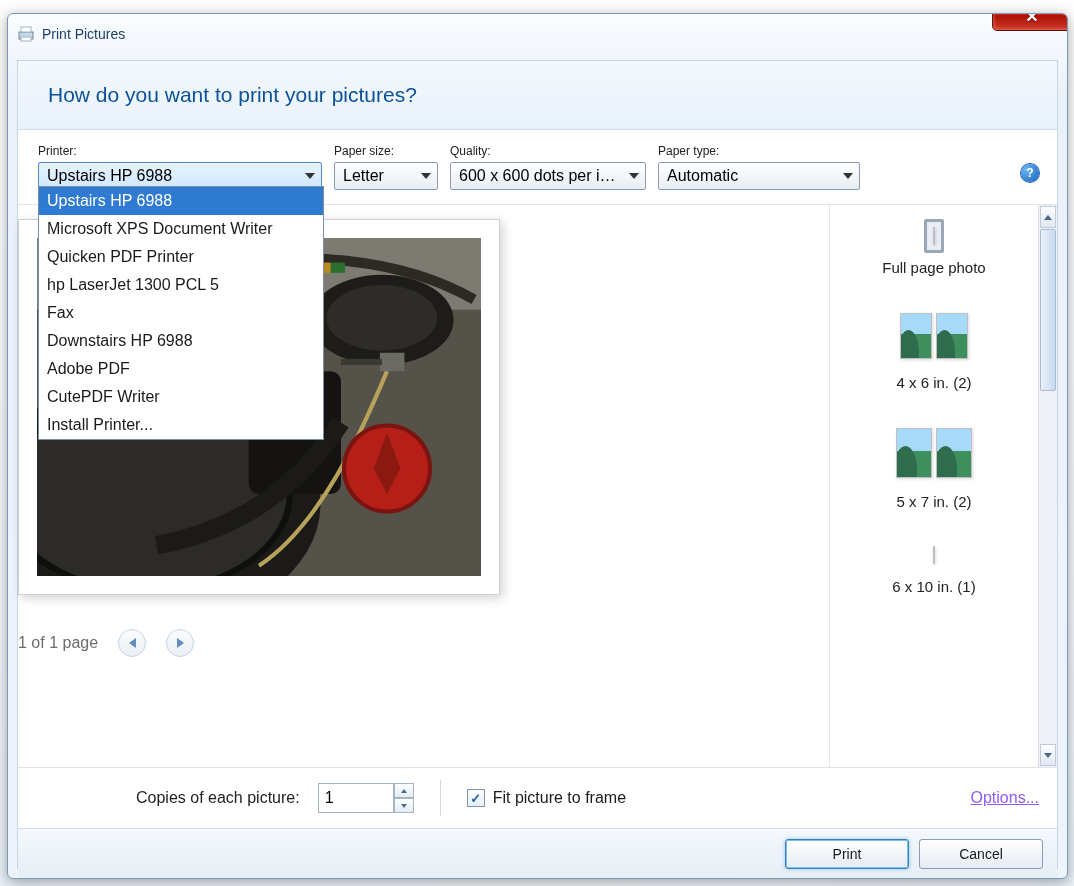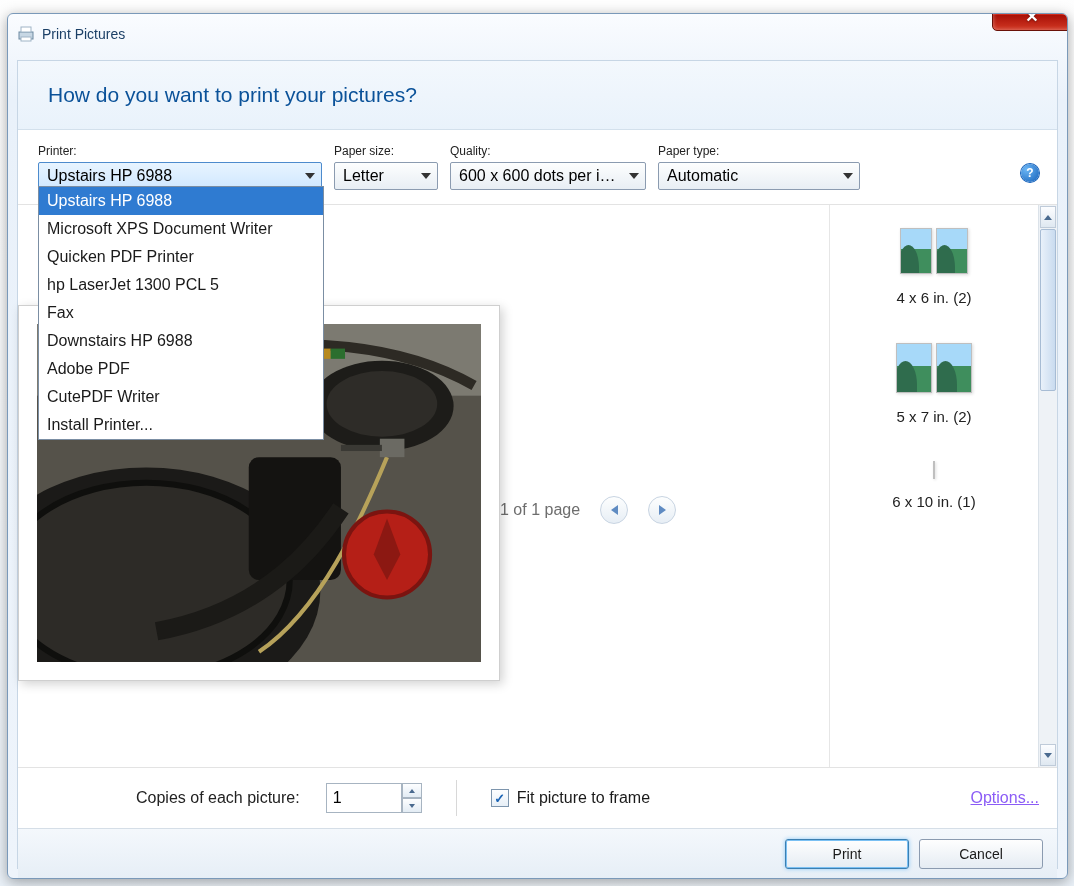--- a/index.html
+++ b/index.html
@@ -24,21 +24,21 @@
 .caret{width:0;height:0;border-left:5px solid transparent;border-right:5px solid transparent;border-top:6px solid #333;margin-left:6px}
 #printer-combo{width:284px}
 #paper-combo{width:104px}
 #qual-combo{width:196px}
 #type-combo{width:202px}
 .help-icon{position:absolute;right:18px;bottom:22px;width:18px;height:18px;border-radius:50%;background:radial-gradient(circle at 30% 30%,#6bb6f5,#1560b9);color:#fff;font-size:12px;font-weight:bold;display:flex;align-items:center;justify-content:center;box-shadow:0 0 0 1px #1560b9}
 .dropdown{position:absolute;left:20px;top:56px;width:284px;background:#fff;border:1px solid #7b8ea3;z-index:20;font-size:16px}
 .dd-item{padding:2px 8px;line-height:24px;white-space:nowrap}
 .dd-item.selected{background:#2f7bd1;color:#fff}
 .main{display:flex;height:562px}
-.preview-pane{flex:1;display:flex;flex-direction:row;align-items:center;padding-top:14px;position:relative}
+.preview-pane{flex:1;display:flex;flex-direction:column;padding-top:14px;position:relative}
 .paper{width:480px;height:374px;background:#fff;border:1px solid #cfcfcf;box-shadow:3px 3px 10px rgba(0,0,0,.18);position:relative;overflow:hidden}
 .engine{position:absolute;inset:18px;background:#2a2824}
 .pager{margin-top:34px;display:flex;align-items:center;gap:20px;color:#6d6d6d;font-size:16px}
 .nav-btn{width:26px;height:26px;border-radius:50%;border:1px solid #c8d4e2;background:linear-gradient(#fdfefe,#e7eef5);display:flex;align-items:center;justify-content:center}
 .nav-arrow{width:0;height:0;border-top:5px solid transparent;border-bottom:5px solid transparent}
 .nav-prev{border-right:7px solid #5f8bc2}
 .nav-next{border-left:7px solid #5f8bc2}
 .layouts{width:200px;border-left:1px solid #e6e6e6;display:flex;flex-direction:column;align-items:center;padding:14px 4px;overflow:hidden}
 .layout-item{width:100%;text-align:center;margin-bottom:28px}
 .layout-item.selected .thumb-box{border:3px solid #9aa7b5;background:#e8eef4}
@@ -51,21 +51,21 @@
 .pair .thumb-landscape{width:30px;height:44px}
 .single-wide .thumb-landscape{width:76px;height:52px}
 .layout-label{margin-top:6px;font-size:15px;color:#222}
 .scrollbar{width:18px;background:#eef2f6;border-left:1px solid #dbe2e9;display:flex;flex-direction:column}
 .sb-btn{height:20px;background:linear-gradient(#fcfdff,#dfe8f1);border:1px solid #bfcbd9;margin:1px;display:flex;align-items:center;justify-content:center}
 .sb-arr{width:0;height:0;border-left:4px solid transparent;border-right:4px solid transparent}
 .sb-up{border-bottom:5px solid #4a6a8f}
 .sb-down{border-top:5px solid #4a6a8f}
 .sb-track{flex:1;position:relative}
 .sb-thumb{position:absolute;left:1px;right:1px;top:0;height:160px;background:linear-gradient(to right,#e9f1fa,#c9dbef);border:1px solid #a7bcd4;border-radius:2px}
-.bottombar{border-top:1px solid #e3e3e3;padding:12px 18px;display:flex;align-items:center;gap:26px;background:#fff;position:relative}
+.bottombar{border-top:1px solid #e3e3e3;padding:12px 18px;display:flex;align-items:center;gap:18px;background:#fff;position:relative}
 .copies-label{font-size:16px;color:#222;margin-left:100px}
 .spinner{display:flex;align-items:stretch;height:30px}
 .spinner input{width:62px;border:1px solid #a7b4c1;font-size:16px;padding:0 6px;outline:none}
 .spin-btns{display:flex;flex-direction:column}
 .spin-btn{width:18px;height:15px;border:1px solid #a7b4c1;background:linear-gradient(#fdfeff,#e3ecf4);display:flex;align-items:center;justify-content:center}
 .spin-up{border-bottom:4px solid #4a6a8f;border-left:3px solid transparent;border-right:3px solid transparent;width:0;height:0}
 .spin-down{border-top:4px solid #4a6a8f;border-left:3px solid transparent;border-right:3px solid transparent;width:0;height:0}
 .vsep{width:1px;height:36px;background:#d8d8d8;margin:0 8px}
 .fit-row{display:flex;align-items:center;gap:8px;font-size:16px}
 .checkbox{width:16px;height:16px;border:1px solid #7d95ad;background:linear-gradient(#fdfeff,#e7eff7);display:flex;align-items:center;justify-content:center}
@@ -181,20 +181,24 @@
           <span class="nav-btn">
               <span class="nav-arrow nav-prev"></span>
             </span>
           <span class="nav-btn">
               <span class="nav-arrow nav-next"></span>
             </span>
         </div>
       </div>
 
       <div class="layouts">
+        <div class="layout-item selected">
+          <span class="thumb-box"><span class="thumb thumb-full thumb-landscape"></span></span>
+          <div class="layout-label">Full page photo</div>
+        </div>
         <div class="layout-item">
           <span class="thumb-box"><span class="pair">
                 <span class="thumb-landscape"></span>
                 <span class="thumb-landscape"></span>
               </span></span>
           <div class="layout-label">4 x 6 in. (2)</div>
         </div>
         <div class="layout-item">
           <span class="thumb-box"><span class="pair">
                 <span class="thumb-landscape" style="width:34px;height:48px"></span>

